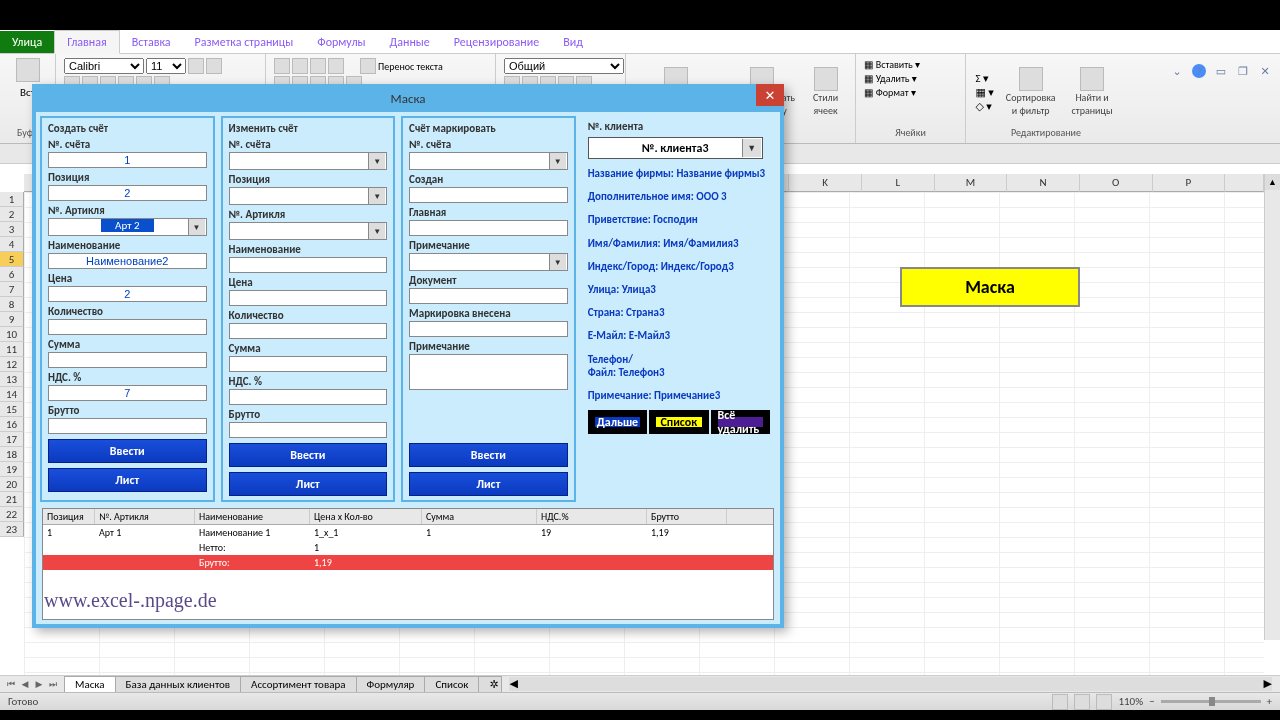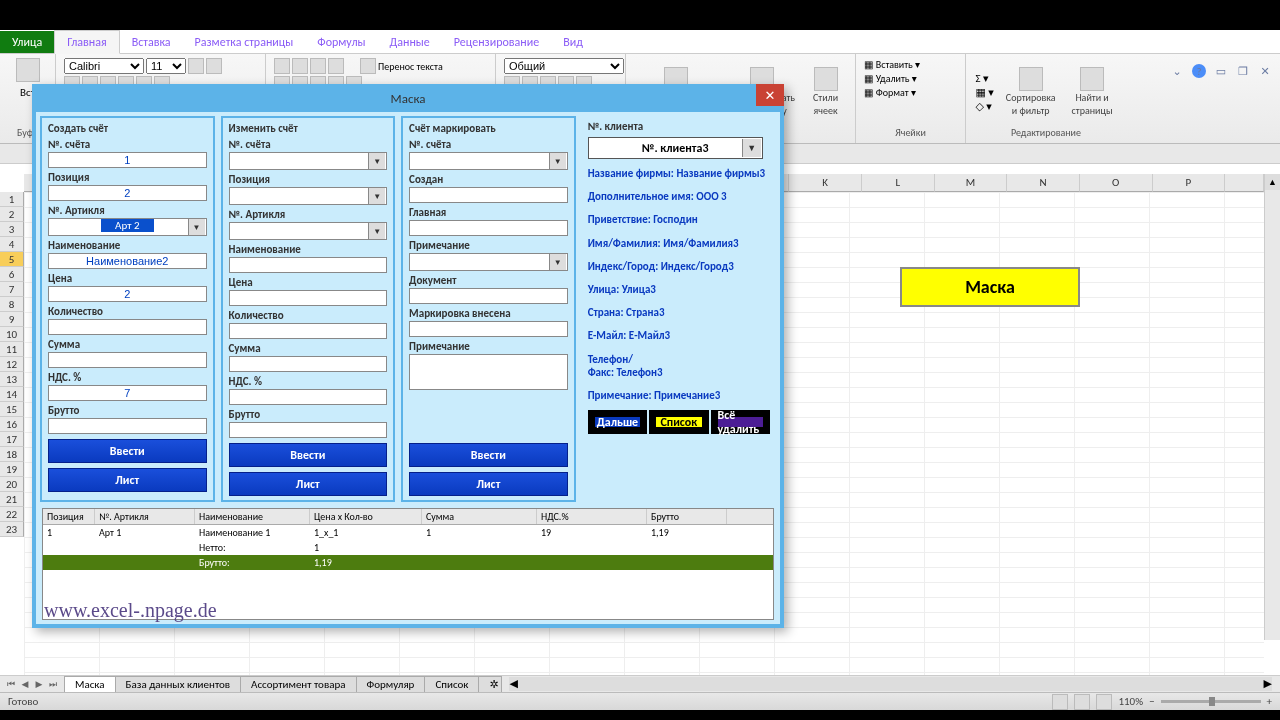--- a/index.html
+++ b/index.html
@@ -76,24 +76,24 @@
 .btn-next { background: #0a3abf; color: #fff; }
 .btn-list { background: #ffff00; color: #000; }
 .btn-del { background: #4c1d95; color: #fff; }
 
 
 .dlg-grid { margin: 2px 6px; background: #fff; border: 1px solid #888; height: 112px; overflow: hidden; }
 .dlg-grid-head { display: flex; background: #e8e8e8; border-bottom: 1px solid #aaa; font-size: 10px; }
 .dlg-grid-head div { padding: 1px 4px; border-right: 1px solid #ccc; }
 .dlg-grid-row { display: flex; font-size: 10px; }
 .dlg-grid-row div { padding: 1px 4px; }
-.dlg-grid-row.hl { background: #4d7c0f; color: #fff; }
+.dlg-grid-row.hl { background: #ef4444; color: #fff; }
 .gc1{width:52px}.gc2{width:100px}.gc3{width:115px}.gc4{width:112px}.gc5{width:115px}.gc6{width:110px}.gc7{width:80px}
 
-.url-text { position: absolute; bottom: 2px; left: 8px; font-size: 20px; color: #5b4a8a; font-family: Georgia, serif; margin-top: 13px; }
+.url-text { position: absolute; bottom: 12px; left: 8px; font-size: 20px; color: #5b4a8a; font-family: Georgia, serif; margin-top: 13px; }
 </style>
 </head>
 <body>
 
 <div class="app-window">
 
   <div class="ribbon-tabs">
     <div class="file-tab">Улица</div>
     <div class="tab active">Главная</div>
     <div class="tab">Вставка</div>
@@ -385,21 +385,21 @@
       <div class="client-combo">№. клиента3</div>
       <div class="info-line">Название фирмы: Название фирмы3</div>
       <div class="info-line">Дополнительное имя: ООО 3</div>
       <div class="info-line">Приветствие: Господин</div>
       <div class="info-line">Имя/Фамилия: Имя/Фамилия3</div>
       <div class="info-line">Индекс/Город: Индекс/Город3</div>
       <div class="info-line">Улица: Улица3</div>
       <div class="info-line">Страна: Страна3</div>
       <div class="info-line">Е-Майл: Е-Майл3</div>
       <div class="info-line" style="white-space:pre-line">Телефон/
-Факс: Телефон3</div>
+Файл: Телефон3</div>
       <div class="info-line" style="margin-bottom:4px">Примечание: Примечание3</div>
       <div class="btn-row">
         <div class="btn btn-next">Дальше</div>
         <div class="btn btn-list">Список</div>
         <div class="btn btn-del">Всё удалить</div>
       </div>
     </div>
   </div>
 
   <div class="dlg-grid">

